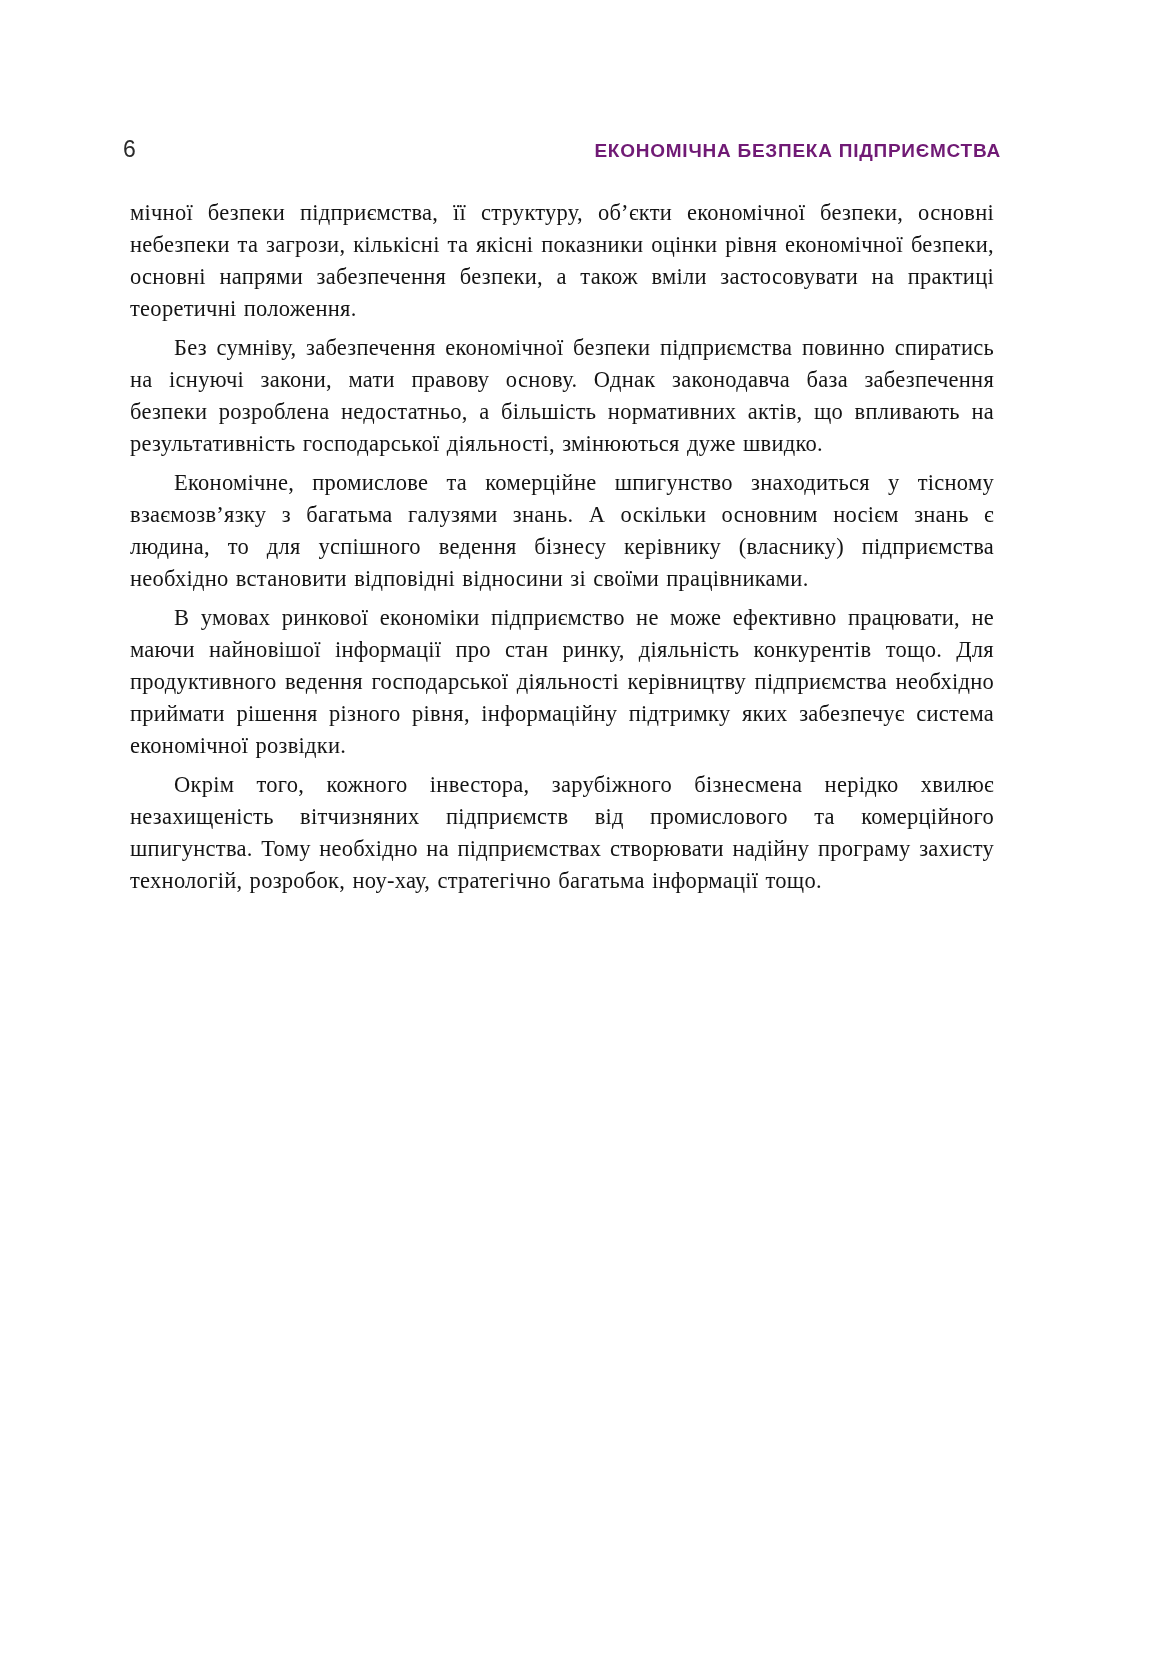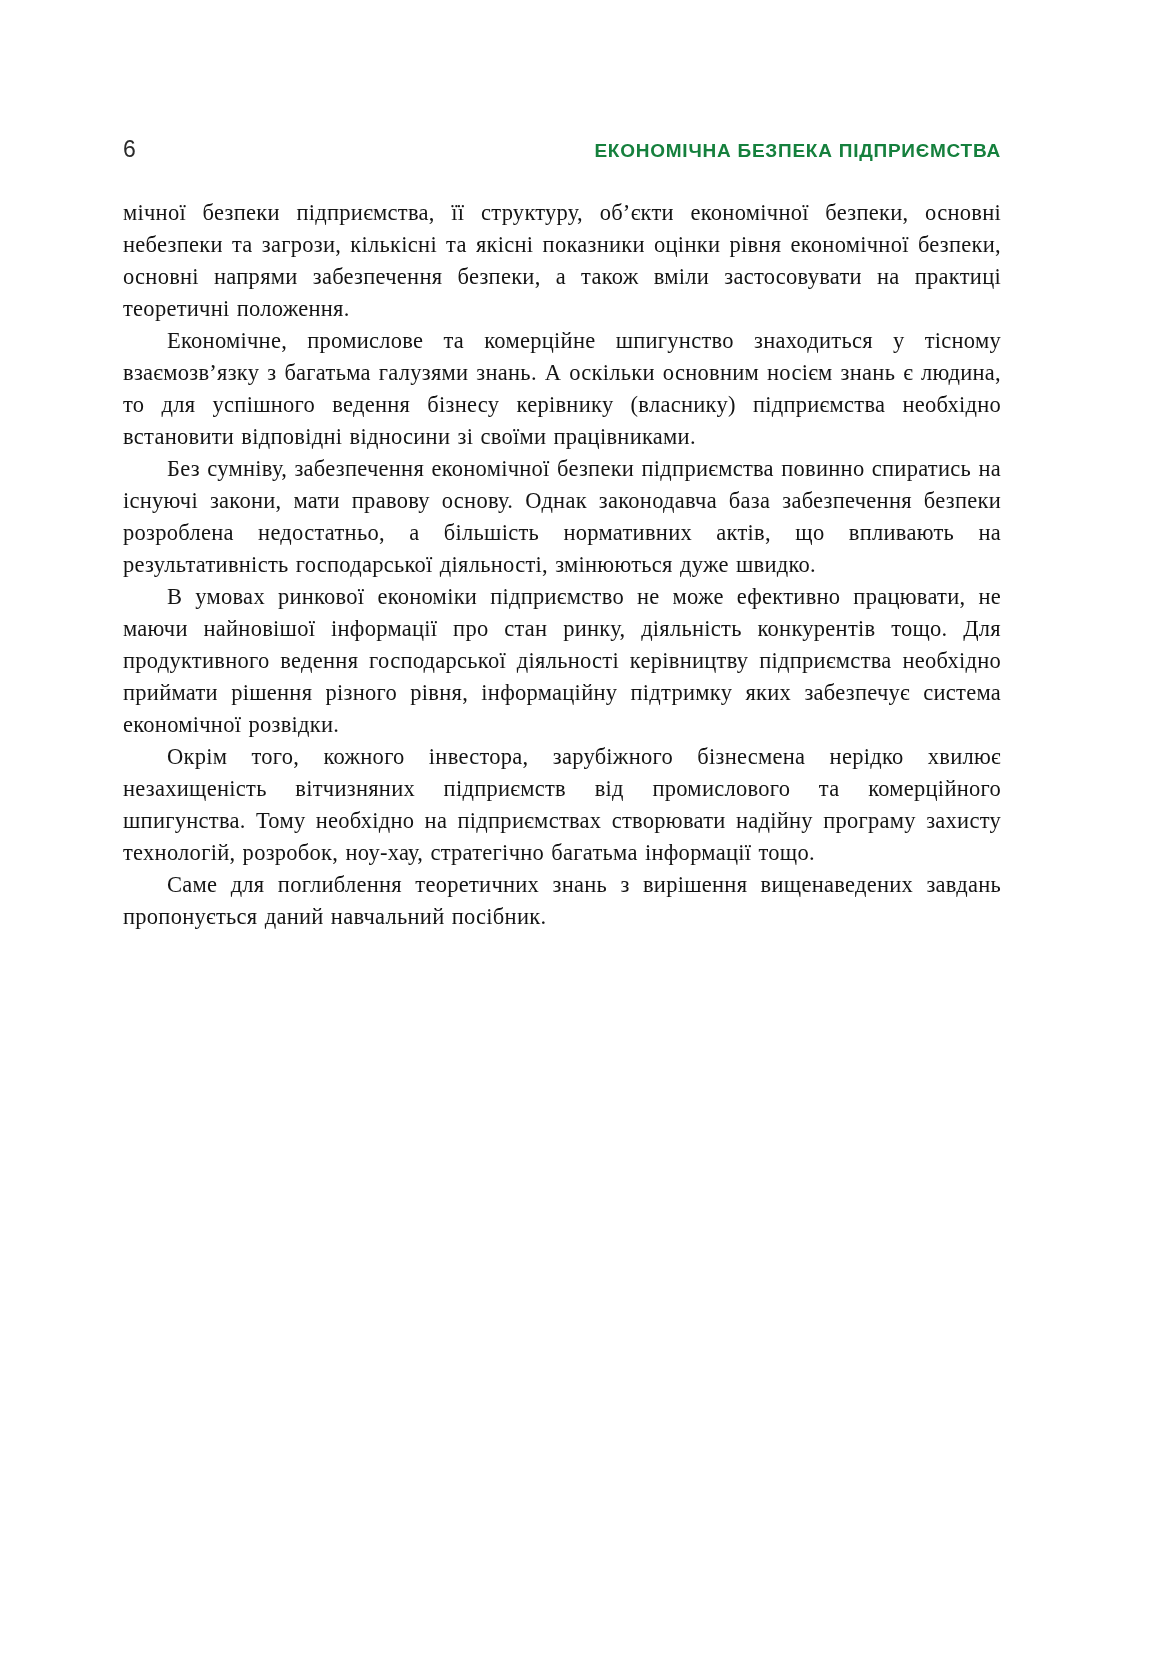--- a/index.html
+++ b/index.html
@@ -28,33 +28,33 @@
     font-family: "Liberation Sans", "DejaVu Sans", sans-serif;
     font-size: 23px;
     font-weight: 400;
     color: #2a2a2a;
   }
   .header-title {
     font-family: "Liberation Sans", "DejaVu Sans", sans-serif;
     font-size: 19px;
     font-weight: 700;
     letter-spacing: 0.04em;
-    color: #15803d;
+    color: #701a75;
     text-transform: uppercase;
     text-align: right;
   }
   .body-text {
     font-size: 22.5px;
     line-height: 32px;
     text-align: justify;
     letter-spacing: 0.012em;
     word-spacing: 0.06em;
   }
   .body-text p {
-    margin: 0;
+    margin: 7px;
     padding: 0;
     font-family: Liberation Serif, serif;
   }
   .body-text p.indent {
     text-indent: 44px;
   }
   .body-text p.no-indent {
     text-indent: 0;
   }
 </style>
@@ -63,20 +63,19 @@
 
 <div class="page">
 
   <div class="running-header">
     <span class="page-number">6</span>
     <span class="header-title">ЕКОНОМІЧНА БЕЗПЕКА ПІДПРИЄМСТВА</span>
   </div>
 
   <div class="body-text">
     <p class="no-indent">мічної безпеки підприємства, її структуру, об’єкти економічної безпеки, основні небезпеки та загрози, кількісні та якісні показники оцінки рівня економічної безпеки, основні напрями забезпечення безпеки, а також вміли застосовувати на практиці теоретичні положення.</p>
+    <p class="indent">Без сумніву, забезпечення економічної безпеки підприємства повинно спиратись на існуючі закони, мати правову основу. Однак законодавча база забезпечення безпеки розроблена недостатньо, а більшість нормативних актів, що впливають на результативність господарської діяльності, змінюються дуже швидко.</p>
     <p class="indent">Економічне, промислове та комерційне шпигунство знаходиться у тісному взаємозв’язку з багатьма галузями знань. А оскільки основним носієм знань є людина, то для успішного ведення бізнесу керівнику (власнику) підприємства необхідно встановити відповідні відносини зі своїми працівниками.</p>
-    <p class="indent">Без сумніву, забезпечення економічної безпеки підприємства повинно спиратись на існуючі закони, мати правову основу. Однак законодавча база забезпечення безпеки розроблена недостатньо, а більшість нормативних актів, що впливають на результативність господарської діяльності, змінюються дуже швидко.</p>
     <p class="indent">В умовах ринкової економіки підприємство не може ефективно працювати, не маючи найновішої інформації про стан ринку, діяльність конкурентів тощо. Для продуктивного ведення господарської діяльності керівництву підприємства необхідно приймати рішення різного рівня, інформаційну підтримку яких забезпечує система економічної розвідки.</p>
     <p class="indent">Окрім того, кожного інвестора, зарубіжного бізнесмена нерідко хвилює незахищеність вітчизняних підприємств від промислового та комерційного шпигунства. Тому необхідно на підприємствах створювати надійну програму захисту технологій, розробок, ноу-хау, стратегічно багатьма інформації тощо.</p>
-    <p class="indent">Саме для поглиблення теоретичних знань з вирішення вищенаведених завдань пропонується даний навчальний посібник.</p>
   </div>
 
 </div>
 
 </body></html>

